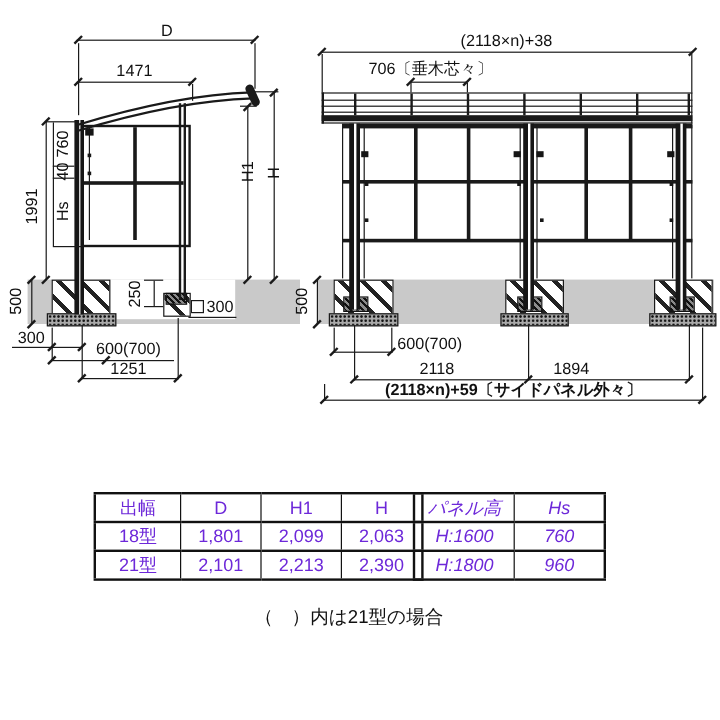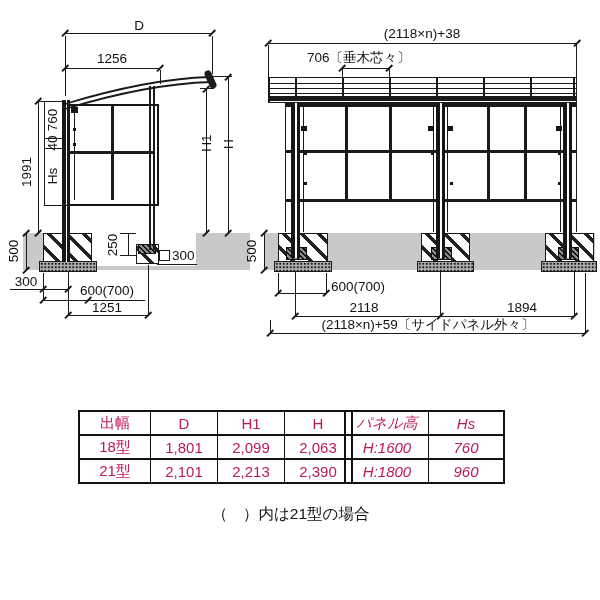--- a/index.html
+++ b/index.html
@@ -15,21 +15,21 @@
   .hatch{position:absolute;border:1.2px solid #1a1a1a;background:
          repeating-linear-gradient(45deg,transparent 0 9px,#222 9px 12.5px),#fff;}
   .gravel{position:absolute;border:1px solid #1a1a1a;background-color:#aaa;
           background-image:radial-gradient(#111 0.9px,transparent 1.1px);background-size:3.5px 3.5px;}
   .plate{position:absolute;border:1px solid #111;background:
          repeating-linear-gradient(45deg,#111 0 1.8px,#8a8a8a 1.8px 3.6px);}
   .frame{position:absolute;border:2.5px solid #161616;background:transparent;}
   .post{position:absolute;background:#161616;}
   .postcore{position:absolute;background:#fff;}
   .sq{position:absolute;background:#161616;}
-  table.spec{position:absolute;border-collapse:collapse;font-size:15px;color:#be185d;}
+  table.spec{position:absolute;border-collapse:collapse;font-size:15px;color:#6d28d9;}
   table.spec td,table.spec th{border-left:1.5px solid #111;border-right:1.5px solid #111;
       border-top:2px solid #111;border-bottom:2px solid #111;font-weight:normal;
       text-align:center;padding:1px 4px;height:20px;}
   table.spec{border:2px solid #111;}
   table.spec thead th{border-bottom:2.5px solid #111;}
   .note{position:absolute;font-size:15.5px;color:#111;white-space:nowrap;}
 </style>
 </head>
 <body>
 
@@ -68,21 +68,21 @@
     <div class="tk" style="left:65px;top:33px;"></div>
       <div class="tk" style="left:212px;top:33px;"></div>
     <div class="ln" style="left:65px;top:36px;width:1px;height:60px;"></div>
     <div class="ln" style="left:212px;top:36px;width:1px;height:38px;"></div>
     <div class="lb ctr" style="left:139px;top:19px;">D</div>
 
     <div class="ln" style="left:64px;top:68px;width:97px;height:1.2px;"></div>
     <div class="tk" style="left:65px;top:68px;"></div>
       <div class="tk" style="left:160px;top:68px;"></div>
     <div class="ln" style="left:160px;top:70px;width:1px;height:14px;"></div>
-    <div class="lb ctr" style="left:112px;top:52px;">1256</div>
+    <div class="lb ctr" style="left:112px;top:52px;">1471</div>
 
     <div class="ln" style="left:212px;top:76px;width:20px;height:1px;"></div>
     <div class="ln" style="left:228px;top:77px;width:1px;height:156px;"></div>
     <div class="tk" style="left:228px;top:77px;"></div>
       <div class="tk" style="left:228px;top:233px;"></div>
     <div class="lb rot" style="left:229px;top:144px;">H</div>
 
     <div class="ln" style="left:200px;top:88px;width:14px;height:1px;"></div>
     <div class="ln" style="left:206px;top:89px;width:1px;height:144px;"></div>
     <div class="tk" style="left:206px;top:89px;"></div>
@@ -223,28 +223,28 @@
     <div class="lb" style="left:331px;top:280px;">600(700)</div>
 
     <div class="ln" style="left:295px;top:271px;width:1px;height:46px;"></div>
     <div class="ln" style="left:440px;top:271px;width:1px;height:46px;"></div>
     <div class="ln" style="left:574px;top:271px;width:1px;height:46px;"></div>
     <div class="ln" style="left:295px;top:316px;width:280px;height:1.2px;"></div>
     <div class="tk" style="left:295px;top:316px;"></div>
       <div class="tk" style="left:440px;top:316px;"></div>
       <div class="tk" style="left:574px;top:316px;"></div>
     <div class="lb ctr" style="left:364px;top:301px;">2118</div>
-    <div class="lb ctr" style="left:522px;top:301px;">1894</div>
+    <div class="lb ctr" style="left:476px;top:301px;">1894</div>
 
     <div class="ln" style="left:270px;top:320px;width:1px;height:14px;"></div>
     <div class="ln" style="left:585px;top:273px;width:1px;height:61px;"></div>
     <div class="ln" style="left:270px;top:333px;width:316px;height:1.2px;"></div>
     <div class="tk" style="left:270px;top:333px;"></div>
       <div class="tk" style="left:585px;top:333px;"></div>
-    <div class="lb ctr" style="left:428px;top:318px;">(2118×n)+59〔サイドパネル外々〕</div>
+    <div class="lb ctr" style="left:428px;top:318px;font-weight:bold;">(2118×n)+59〔サイドパネル外々〕</div>
   </div>
 
   <table class="spec" style="left:78px;top:410px;">
     <thead>
       <tr>
         <th style="width:62px;">出幅</th>
         <th style="width:58px;">D</th>
         <th style="width:58px;">H1</th>
         <th style="width:58px;">H</th>
       </tr>

